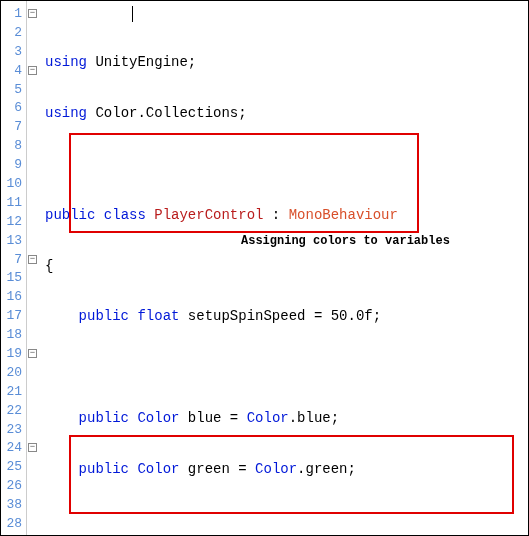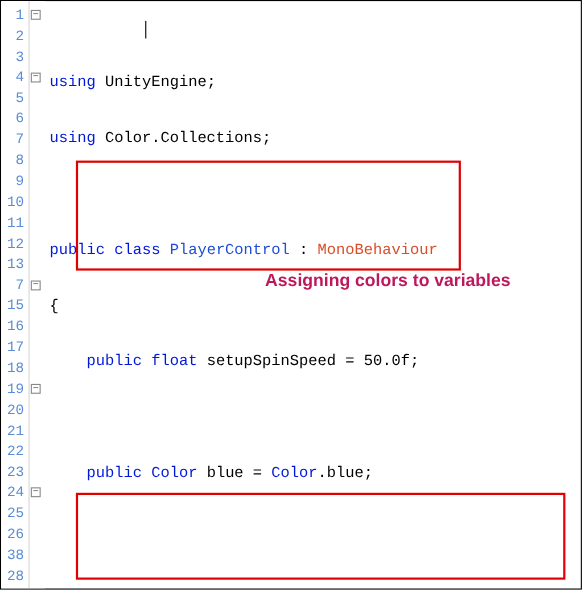--- a/index.html
+++ b/index.html
@@ -57,41 +57,40 @@
     line-height: 7px;
     text-align: center;
     color: #555;
     cursor: pointer;
   }
   .code-area {
     flex: 1;
     padding: 4px 0 0 4px;
     position: relative;
     white-space: pre;
-    margin-top: 13px;
   }
   .code-line {
     height: 18.9px;
     line-height: 18.9px;
   }
   .kw { color: #0018d8; }
   .type { color: #0018d8; }
-  .cls { color: #1d4ed8; }
+  .cls { color: #b91c1c; }
   .mono { color: #d84f2a; }
   
   .redbox {
     position: absolute;
     border: 2px solid #e00000;
     pointer-events: none;
   }
   .annotation {
     position: absolute;
-    color: #be185d;
-    font-family: Liberation Sans, sans-serif;
-    font-size: 16px;
+    color: #000000;
+    font-family: Liberation Mono, monospace;
+    font-size: 12px;
     font-weight: bold;
     pointer-events: none;
   }
   .cursor-line {
     position: absolute;
     width: 1px;
     height: 16px;
     background: #000;
   }
 </style>
@@ -174,20 +173,21 @@
   <div class="code-area">
     <div class="cursor-line" style="left:91px; top:5px;"></div>
     <div class="code-line"><span class="kw">using</span> <span>Unity</span><span>Engine;</span></div>
     <div class="code-line"><span class="kw">using</span> <span>Color.Collections;</span></div>
     <div class="code-line"></div>
     <div class="code-line"><span class="kw">public</span> <span class="kw">class</span> <span class="cls">PlayerControl</span><span> : </span><span class="mono">MonoBehaviour</span></div>
     <div class="code-line"><span>{</span></div>
     <div class="code-line">    <span class="kw">public</span> <span class="kw">float</span> <span>setupSpinSpeed = 50.0f;</span></div>
     <div class="code-line"></div>
     <div class="code-line">    <span class="kw">public</span> <span class="type">Color</span> <span>blue = </span><span class="type">Color</span><span>.blue;</span></div>
+    <div class="code-line">    <span class="kw">public</span> <span class="type">Color</span> <span>green = </span><span class="type">Color</span><span>.green;</span></div>
     
     
     
     
     
     
     
     
     
     

